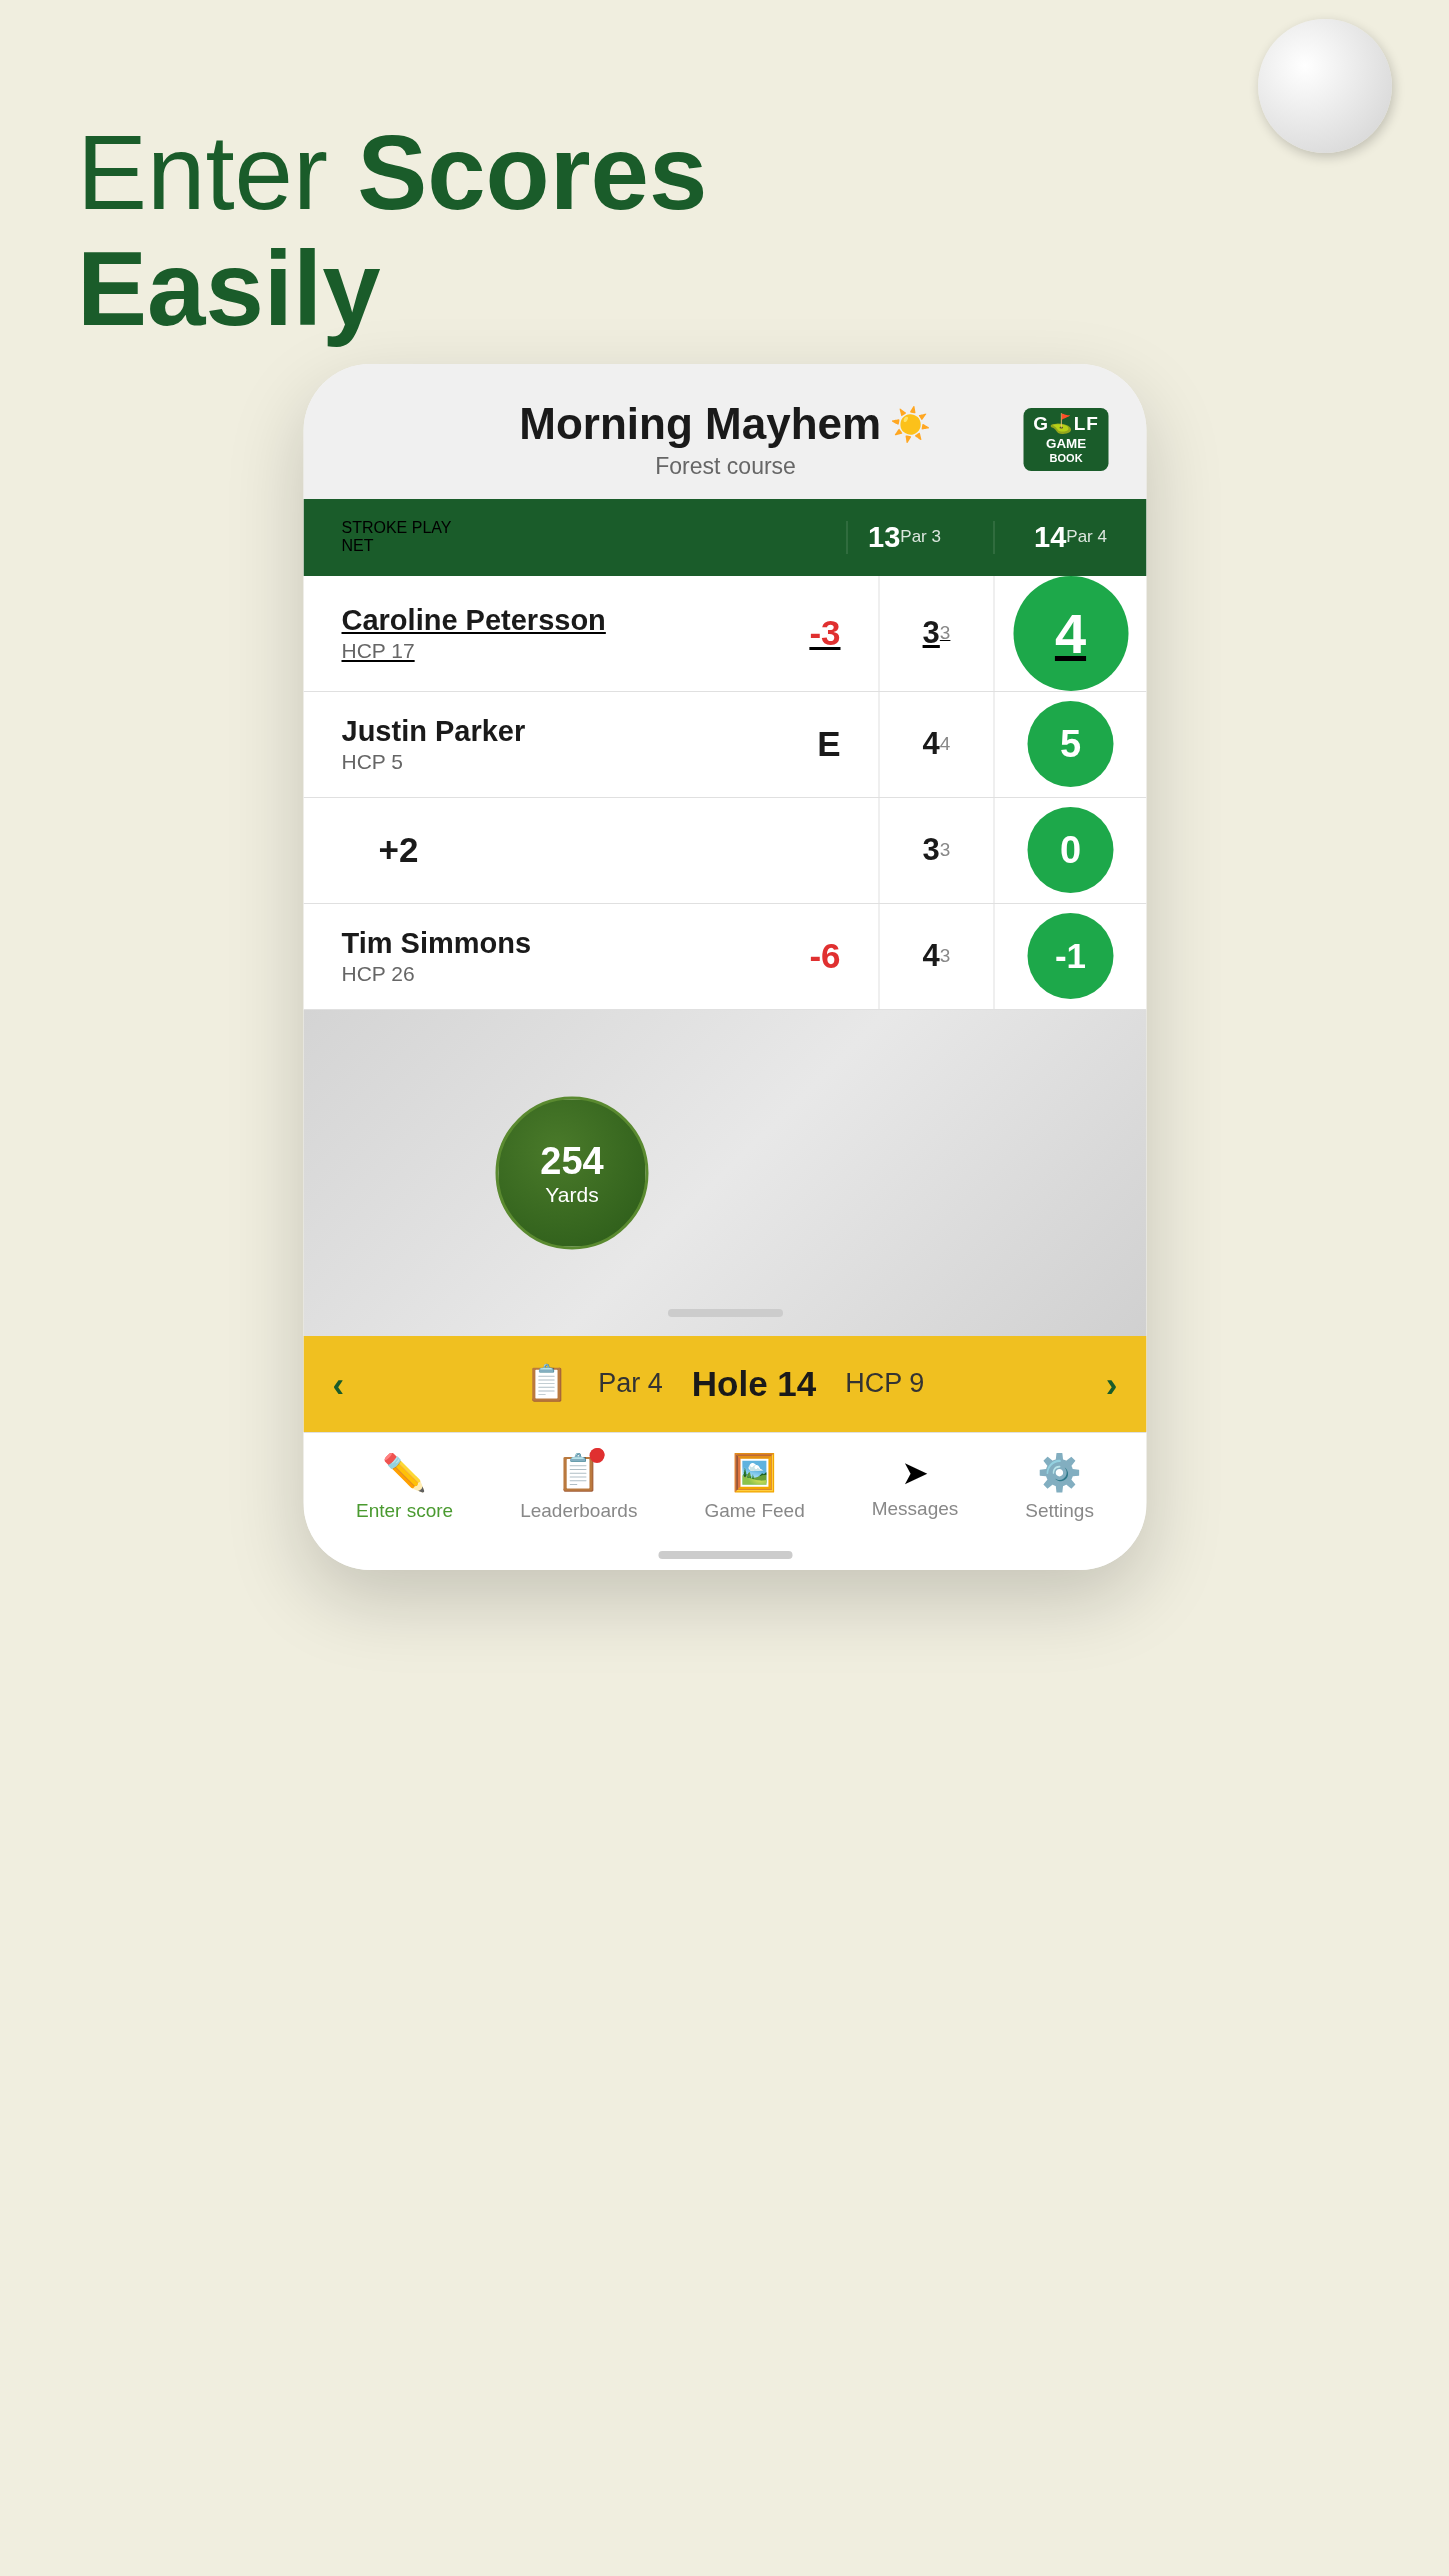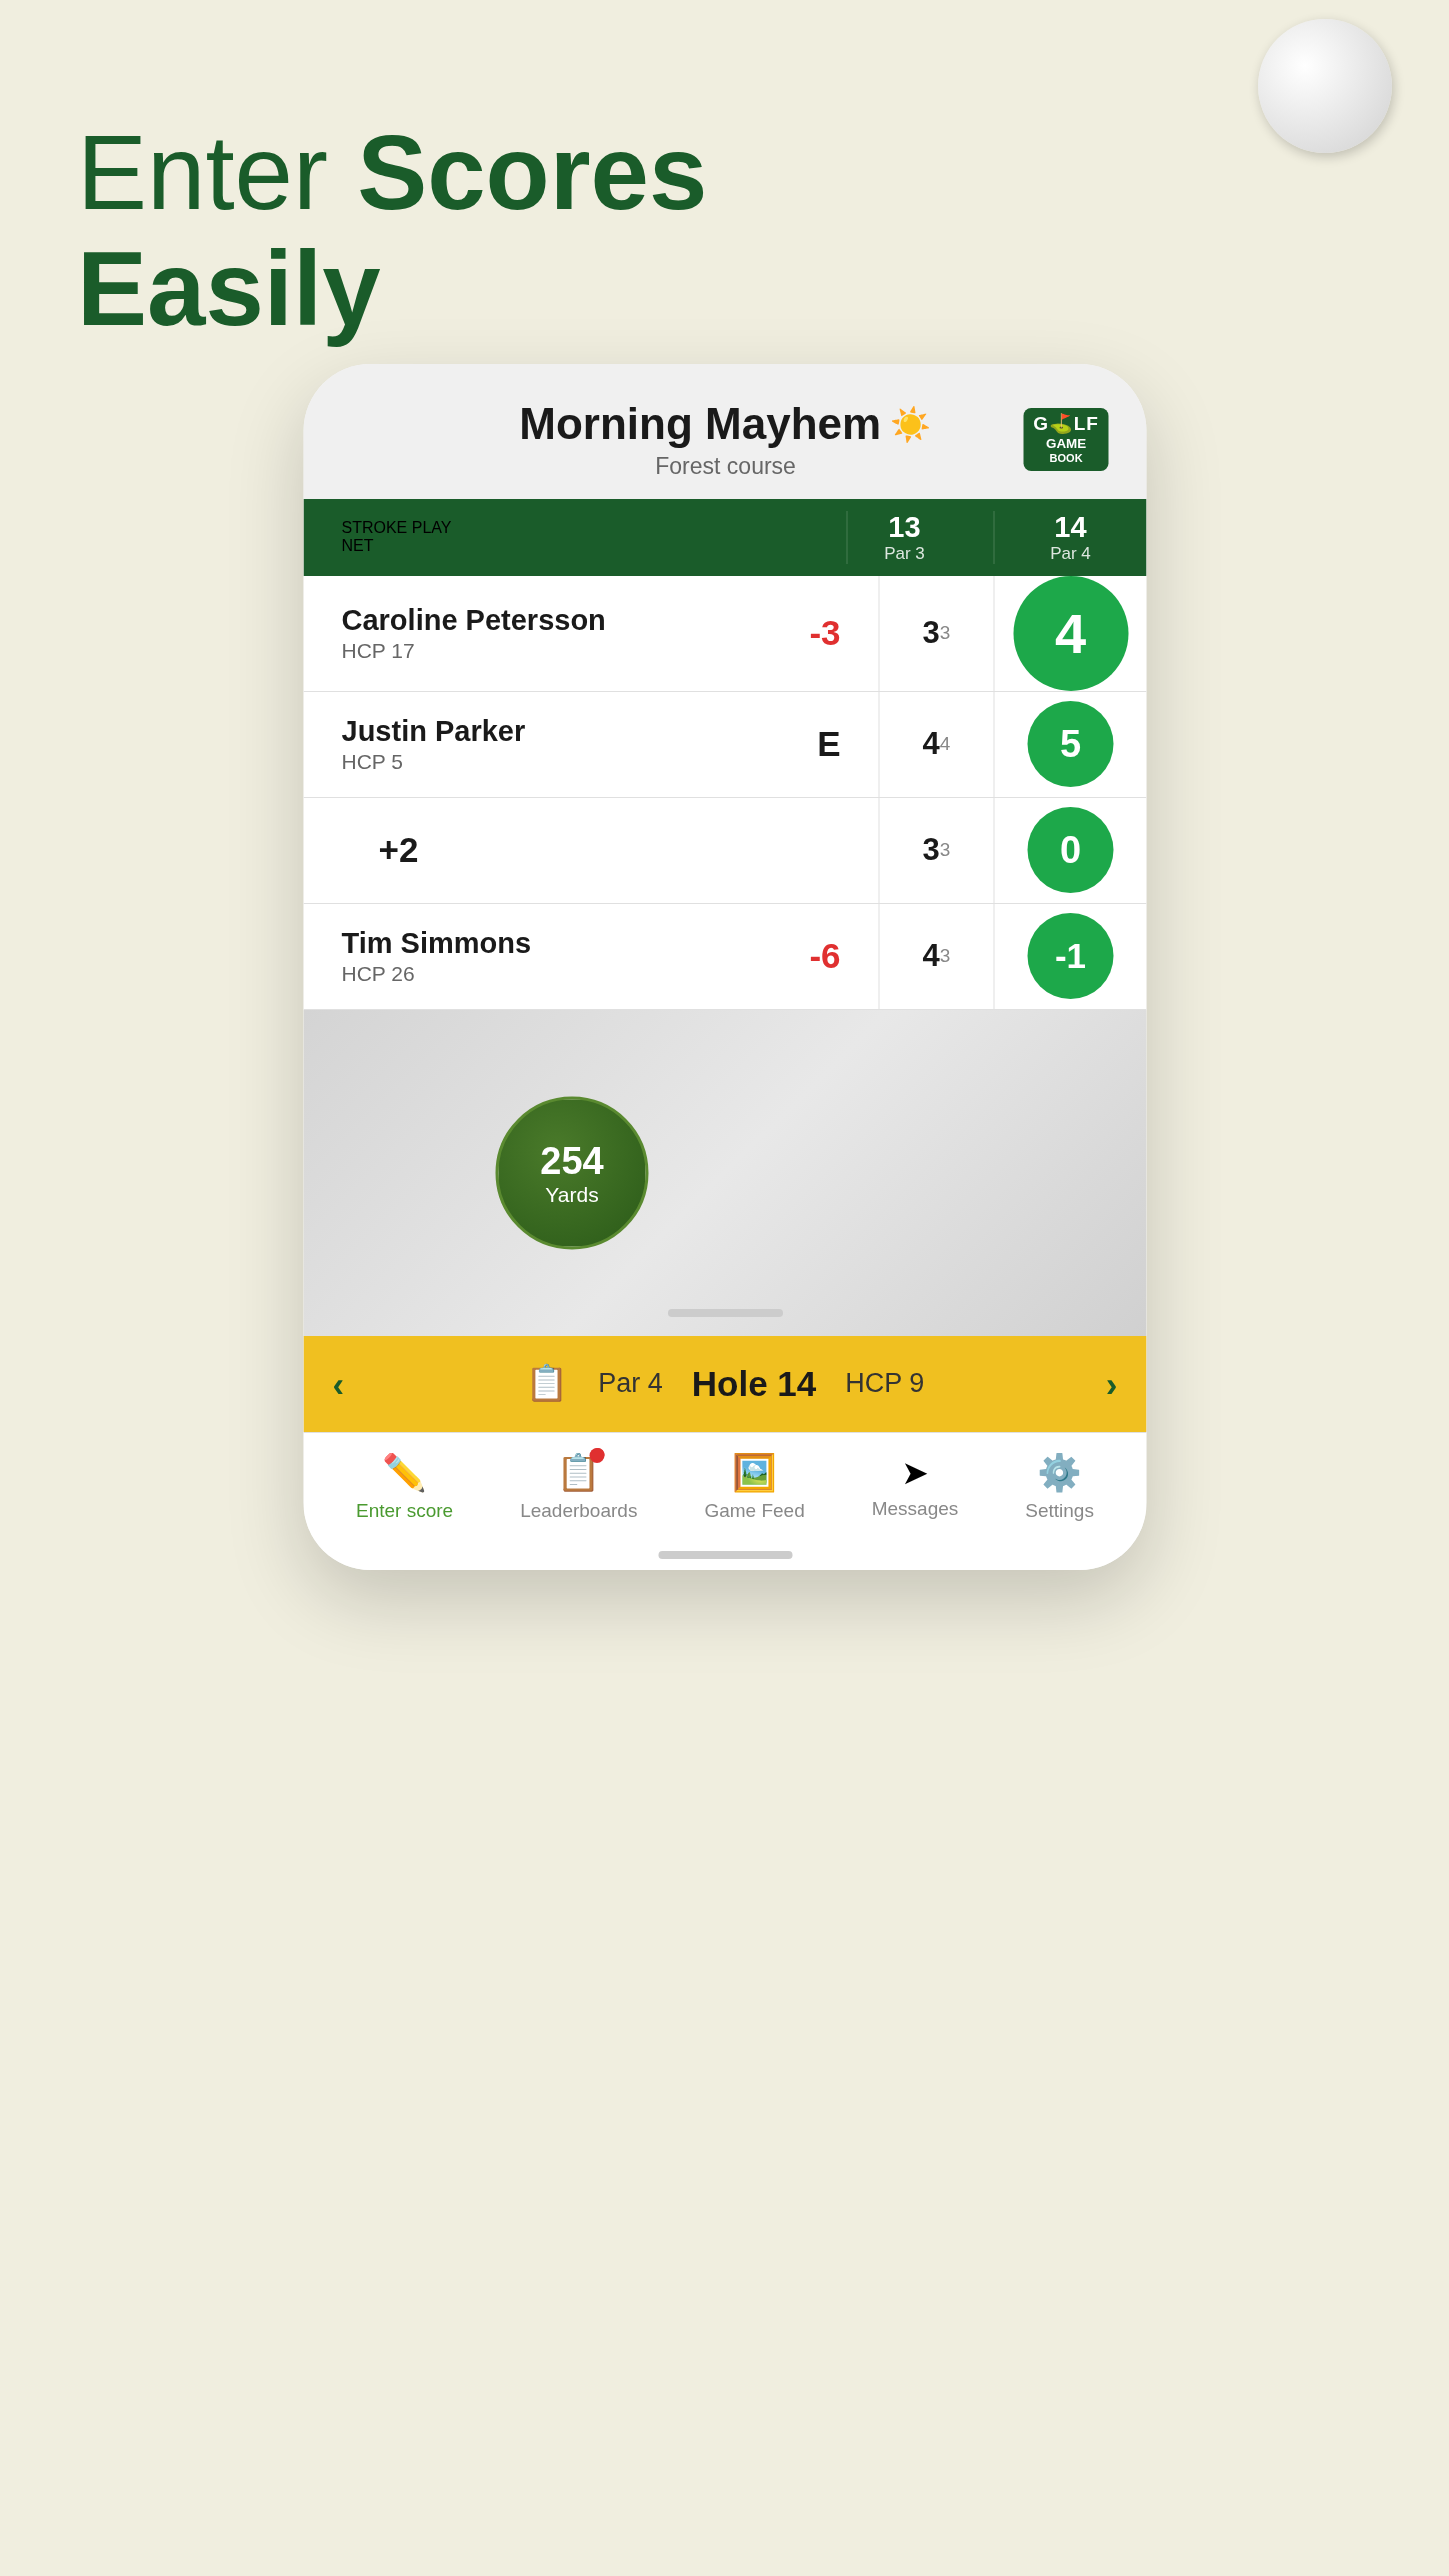--- a/index.html
+++ b/index.html
@@ -308,21 +308,21 @@
       padding: 0 38px;
     }
 
     .header-cols {
       display: flex;
     }
 
     .header-col {
       text-align: center;
       display: flex;
-      flex-direction: column;
+      flex-direction: row;
       justify-content: center;
       align-items: center;
     }
 
     .header-col-13 {
       width: 115px;
       border-left: 1px solid rgba(255,255,255,0.2);
     }
 
     .header-col-14 {
@@ -375,21 +375,21 @@
           <div class="hole-num" style="font-size:29px;font-weight:700;color:white;">13</div>
           <div class="par-label" style="font-size:17px;color:rgba(255,255,255,0.85);">Par 3</div>
         </div>
         <div class="header-col header-col-14">
           <div class="hole-num" style="font-size:29px;font-weight:700;color:white;">14</div>
           <div class="par-label" style="font-size:17px;color:rgba(255,255,255,0.85);">Par 4</div>
         </div>
       </div>
     </div>
 
-    <div style="display:flex;align-items:stretch;background:white;border-bottom:1px solid #e0e0e0;">
+    <div style="display:flex;align-items:stretch;background:white;border-bottom:1px solid #e0e0e0;text-decoration:underline;">
       <div style="flex:1;display:flex;align-items:center;padding:0 38px;min-height:105px;">
         <div class="player-info">
           <div class="player-name">Caroline Petersson</div>
           <div class="player-hcp">HCP 17</div>
         </div>
         <div class="player-score-total score-red">-3</div>
       </div>
       <div style="width:115px;border-left:1px solid #e0e0e0;display:flex;align-items:center;justify-content:center;">
         <span style="font-size:31px;font-weight:600;color:#1a1a1a;">3</span>
           <span style="font-size:19px;color:#888;">3</span>

